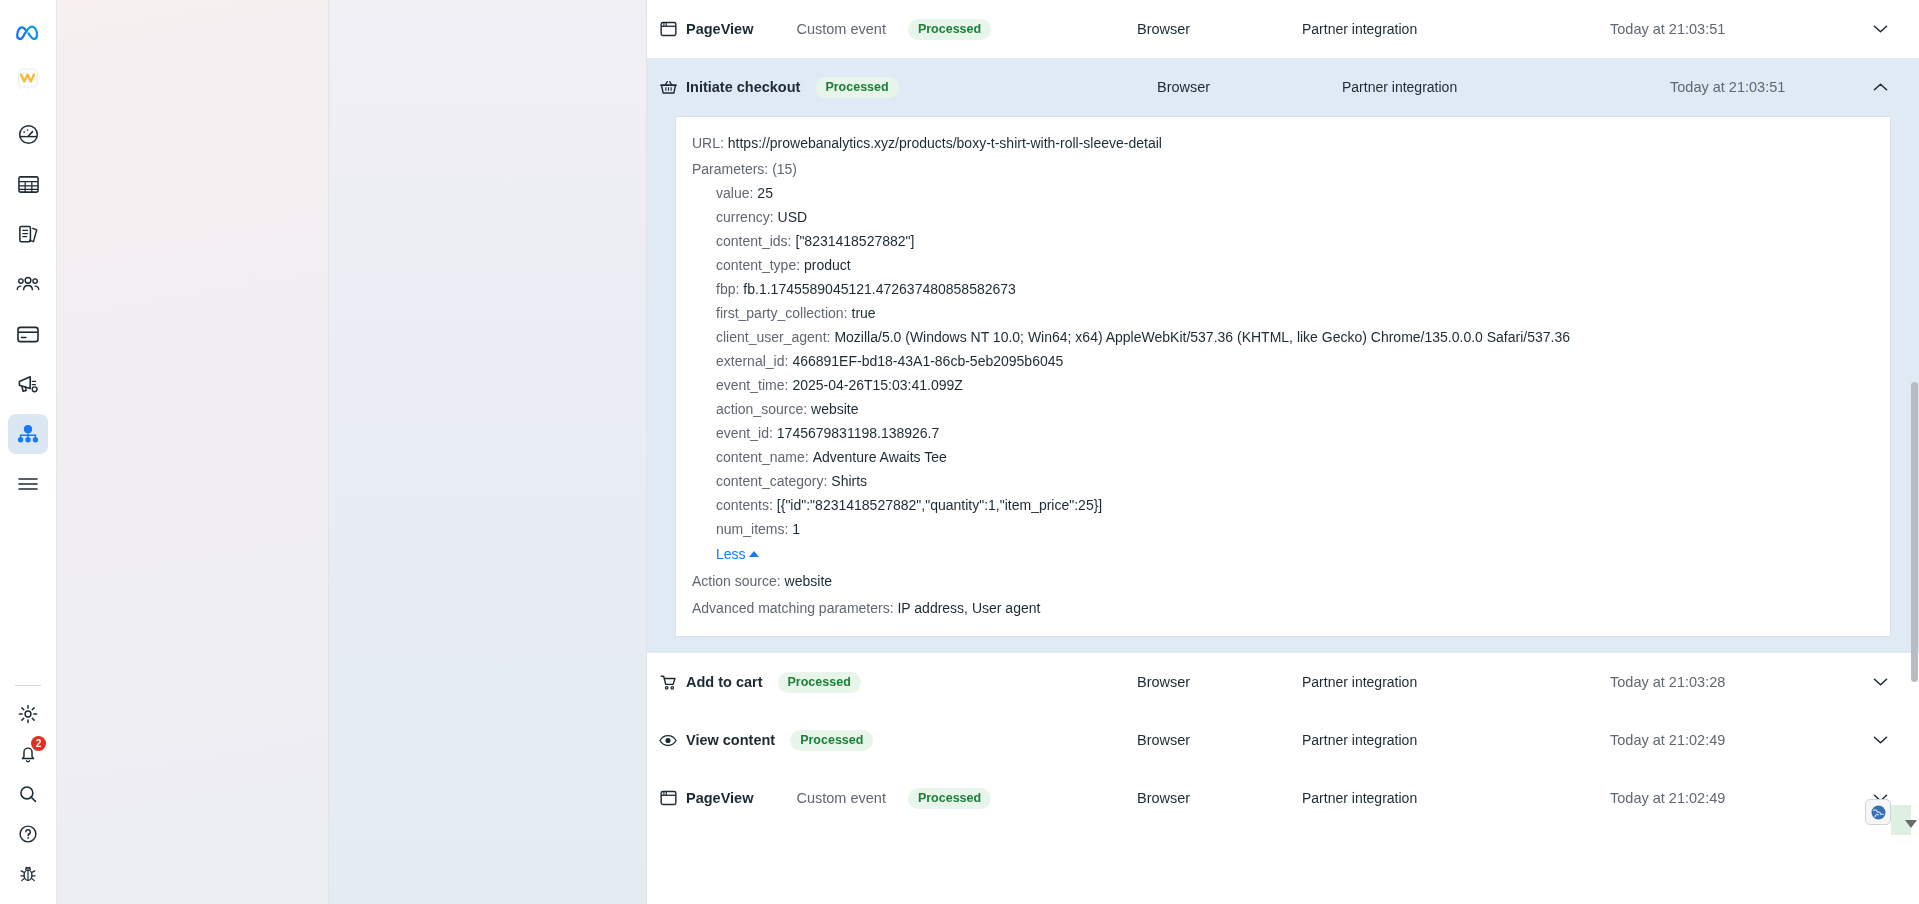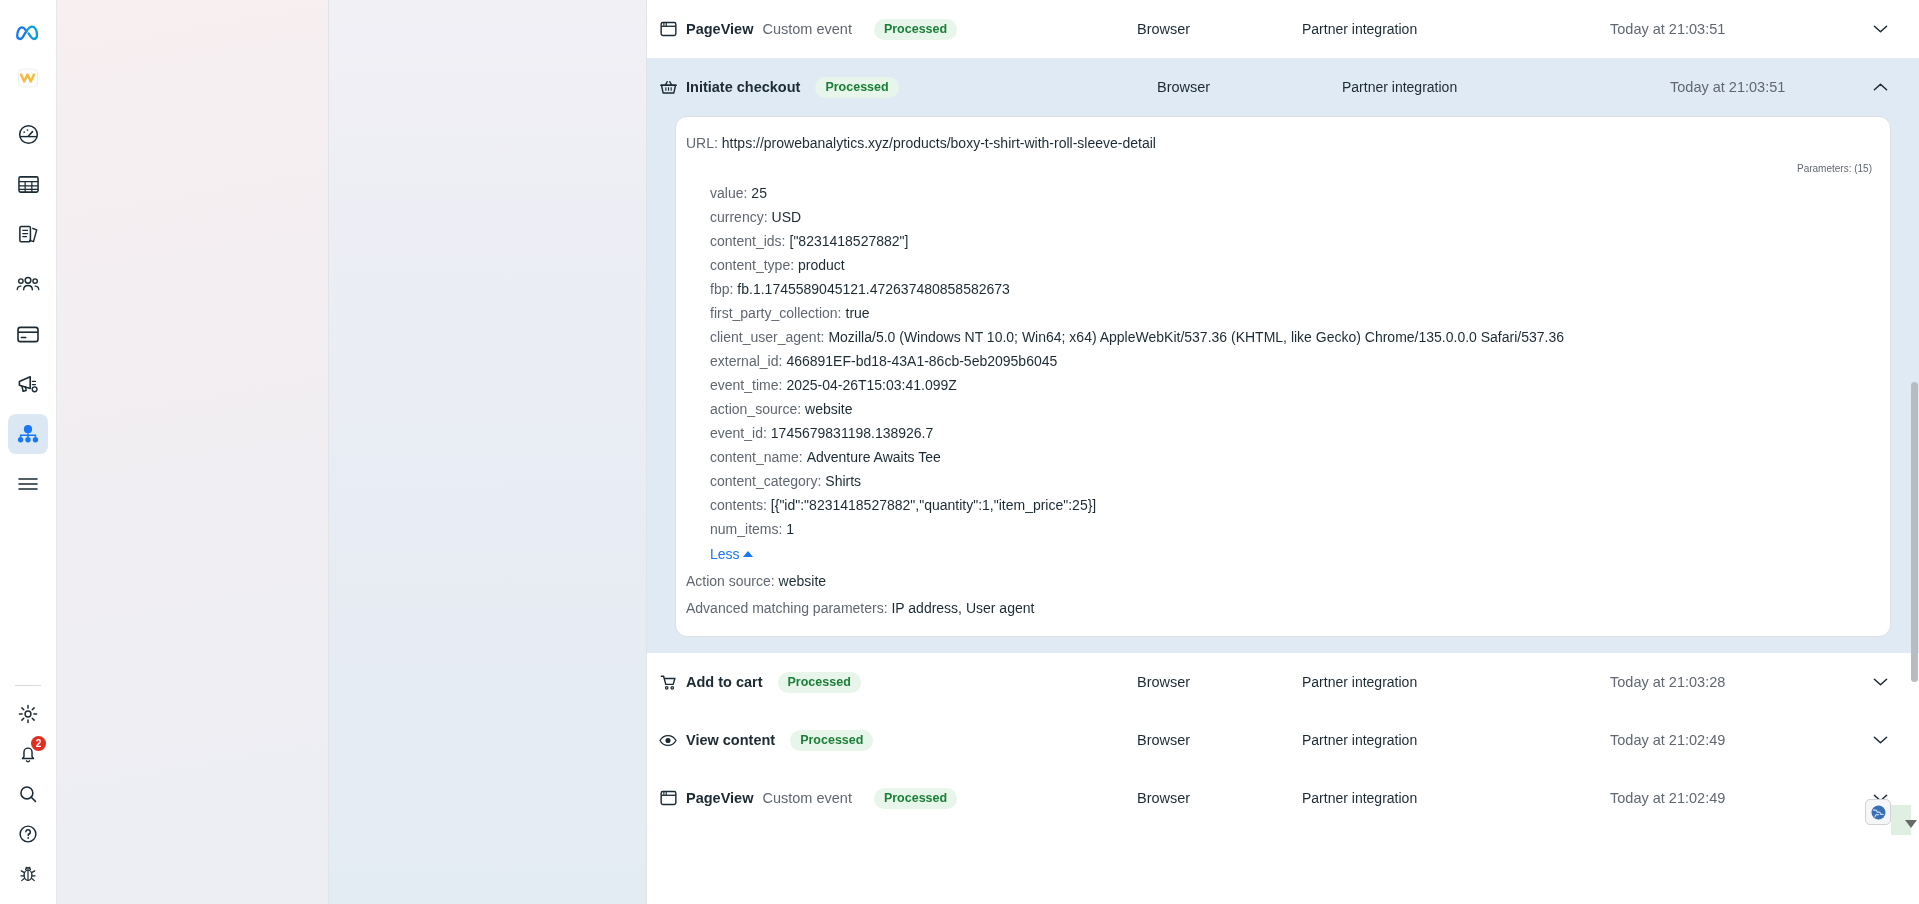--- a/index.html
+++ b/index.html
@@ -77,43 +77,43 @@
   }
   .event-row.selected { background: #dfeaf4; gap: 20px; }
   .ev-title-cell {
     width: 490px; flex: 0 0 490px;
     display: flex; align-items: center;
     padding-left: 12px;
     gap: 9px;
   }
   .ev-icon { width: 18px; height: 18px; display: flex; align-items: center; justify-content: center; color: #1c2b33; flex: 0 0 18px; }
   .ev-name { font-size: 14.5px; font-weight: bold; color: #1c2b33; white-space: nowrap; }
-  .ev-sub { font-size: 14.5px; color: #606770; white-space: nowrap; }
+  .ev-sub { font-size: 14.5px; color: #606770; white-space: nowrap; margin-left: 34px; }
   .pill {
     font-size: 12.5px; font-weight: bold; color: #1a7f37;
     background: #e8f5ea; border-radius: 11px;
     padding: 3px 10px 4px; white-space: nowrap;
   }
   .ev-col-browser { width: 165px; flex: 0 0 165px; font-size: 14.5px; color: #1c2b33; }
   .ev-col-source  { width: 290px; flex: 0 0 290px; font-size: 14px; color: #1c2b33; }
   .ev-col-time    { flex: 1 1 auto; font-size: 14.5px; color: #606770; text-align: left; padding-left: 18px;}
   .chev { width: 30px; flex: 0 0 30px; display: flex; align-items: center; justify-content: center; color: #1c2b33; cursor: pointer;}
 
   
   .detail-wrap { background: #dfeaf4; padding: 0 28px 16px 28px; }
   .detail-card {
     background: #ffffff;
     border: 1px solid #dcdfe3;
-    border-radius: 12px;
-    padding: 14px 18px 16px 10px;
+    border-radius: 0;
+    padding: 14px 18px 16px 16px;
   }
   .d-line { font-size: 14px; color: #1c2b33; line-height: 24px; }
   .d-label { color: #606770; }
   .d-value { color: #1c2b33; }
-  .d-params-head { font-size: 10px; color: #606770; line-height: 24px; margin-top: 2px; text-align: right; }
+  .d-params-head { font-size: 14px; color: #606770; line-height: 24px; margin-top: 2px; }
   .d-param {
     font-size: 14px; line-height: 24px;
     padding-left: 24px; white-space: nowrap;
   }
   .d-param .k { color: #606770; }
   .d-param .v { color: #1c2b33; margin-left: 4px; }
   .less-link {
     padding-left: 24px; font-size: 14px; line-height: 24px;
     color: #1877f2; cursor: pointer; display: inline-flex; align-items: center; gap: 3px;
     margin-top: 1px;

